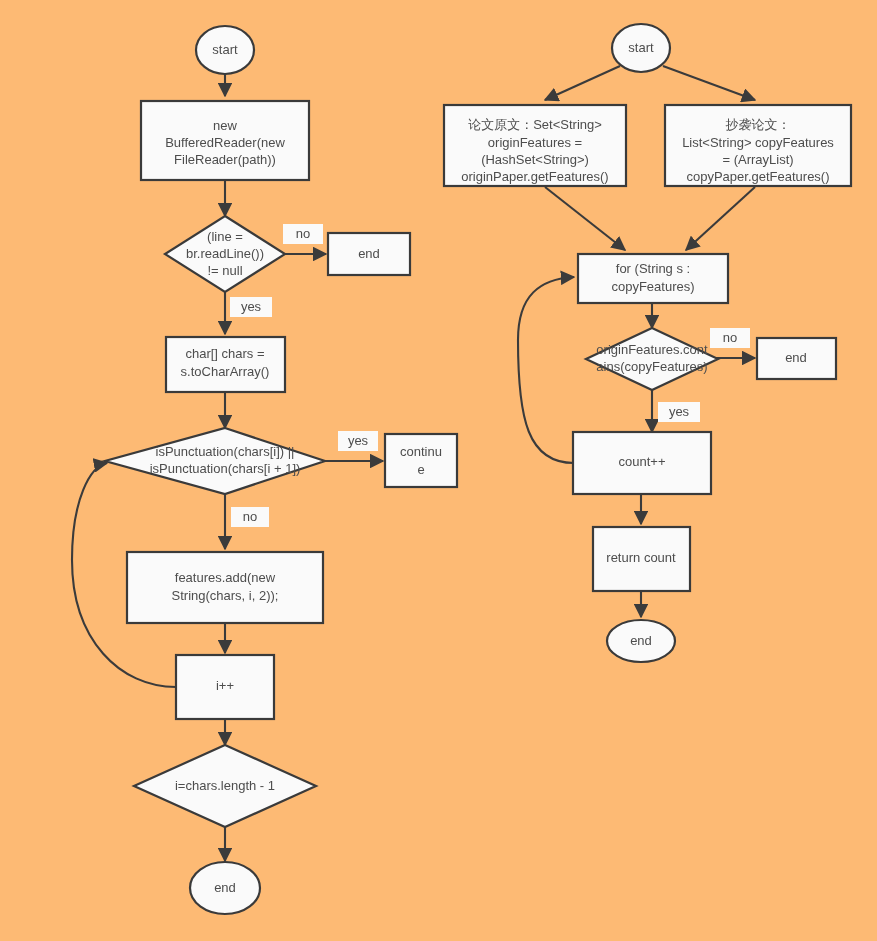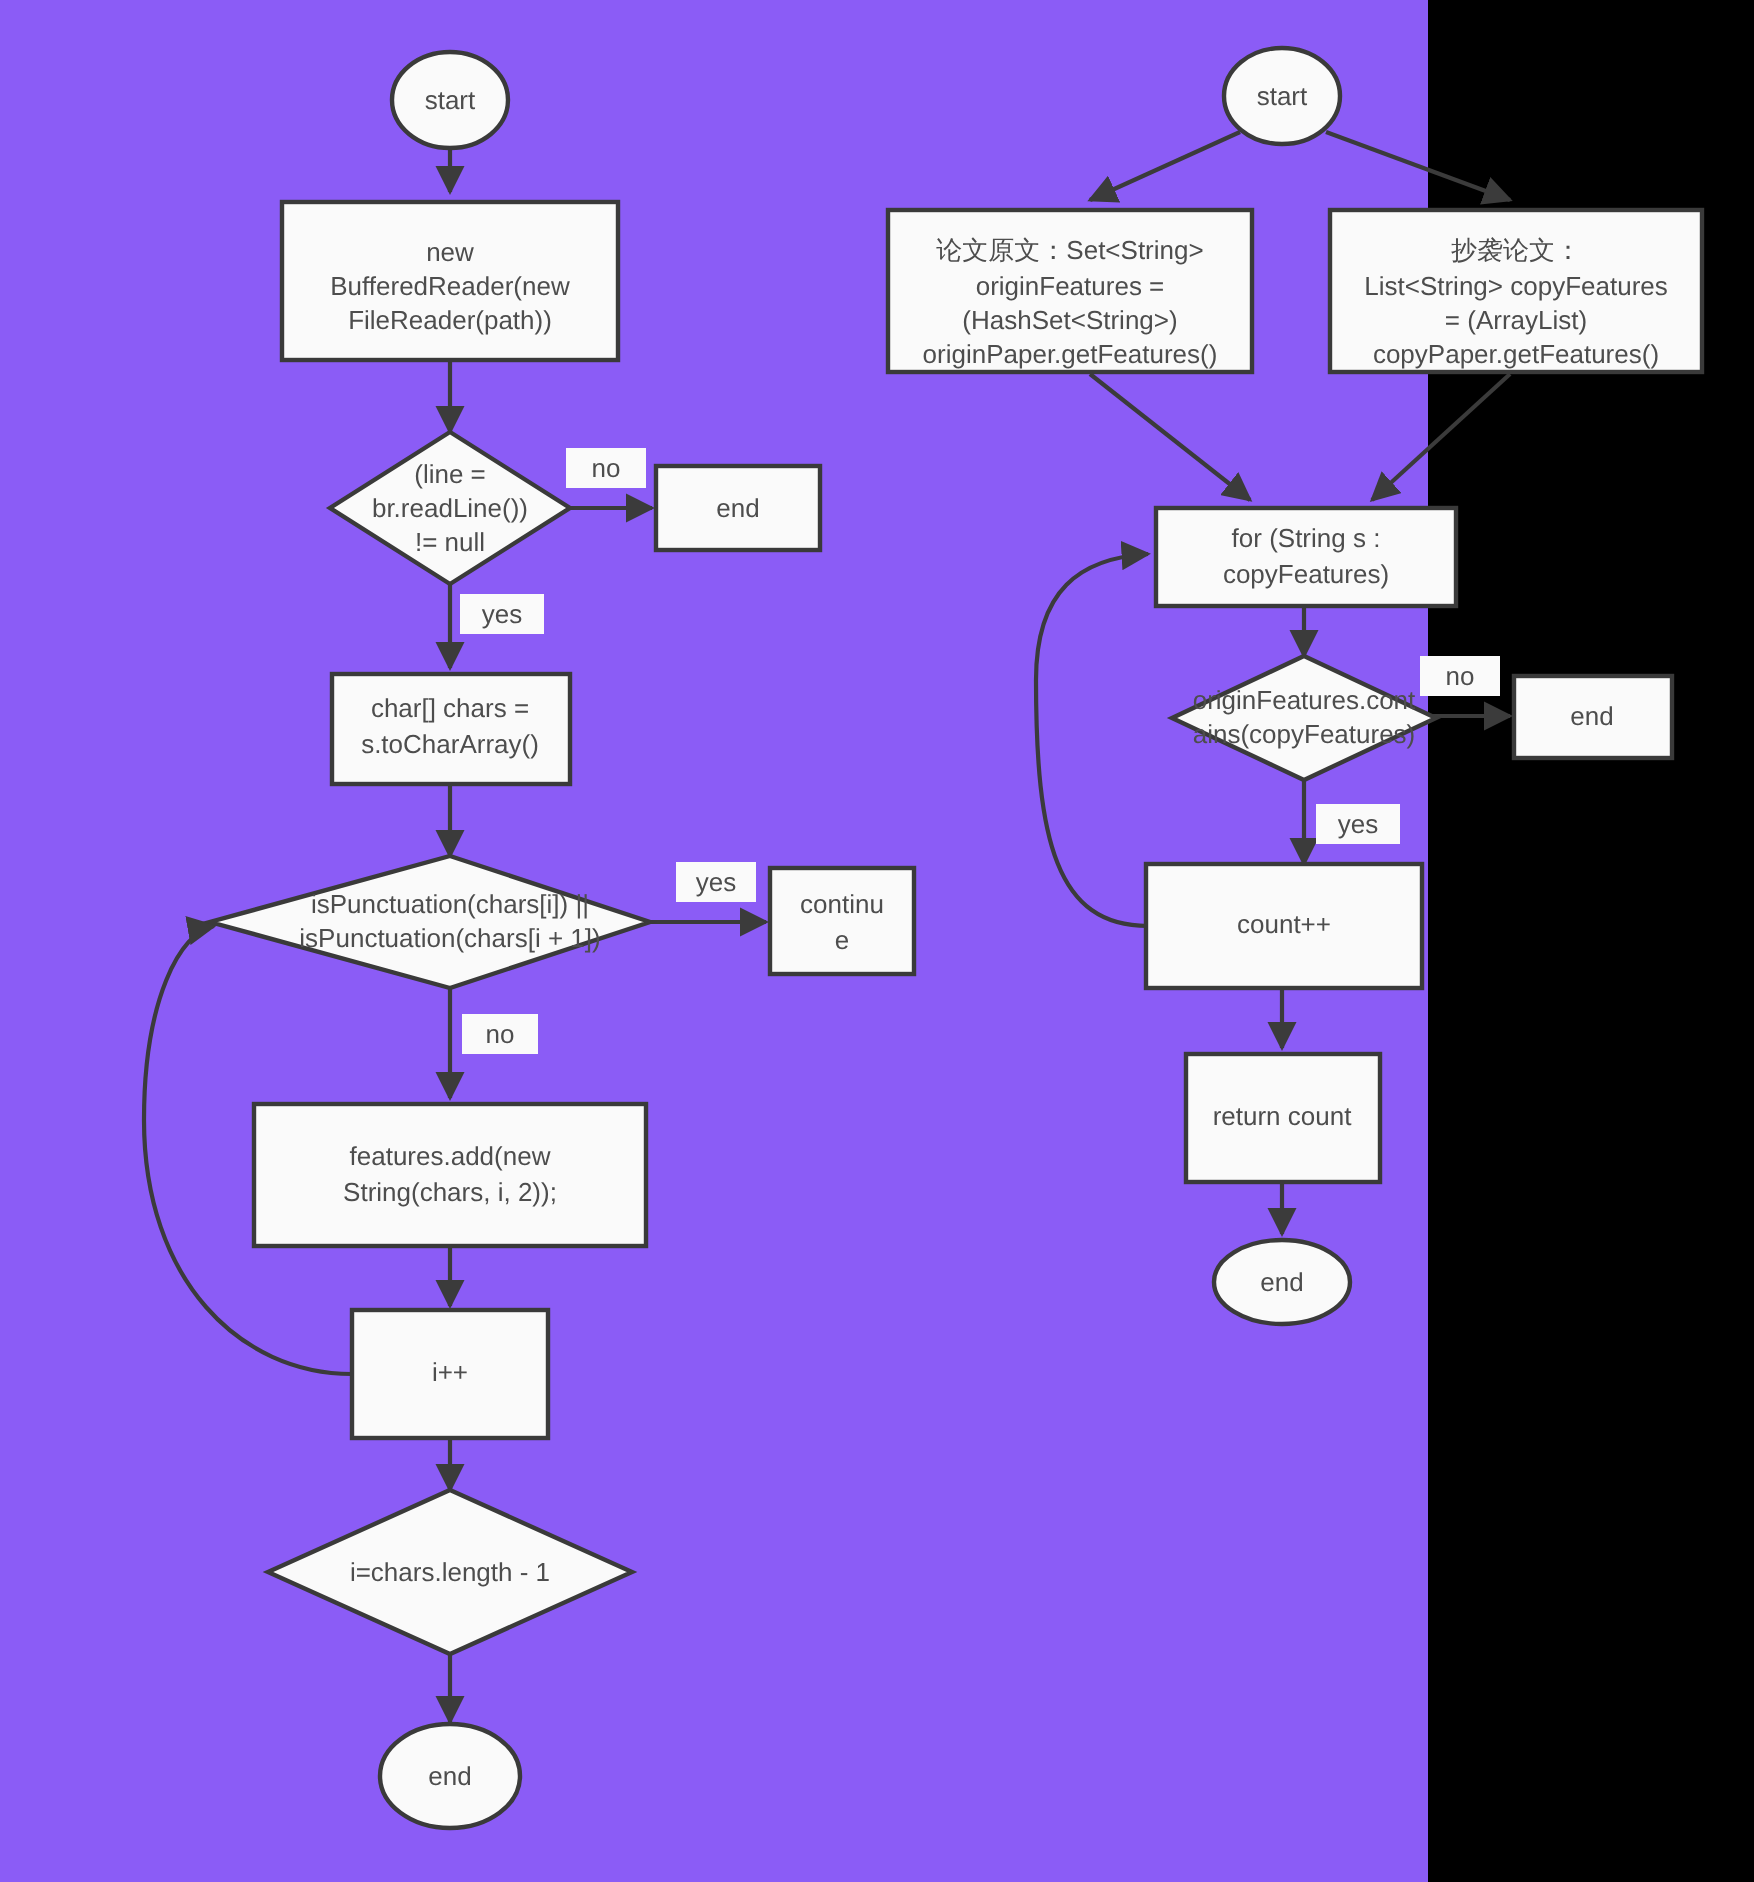--- a/index.html
+++ b/index.html
@@ -8,23 +8,23 @@
     background: #000000;
   }
   body {
     width: 877px;
     height: 941px;
     overflow: hidden;
     font-family: "Liberation Sans", "DejaVu Sans", sans-serif;
   }
   #canvas {
     position: relative;
-    width: 714px;
+    width: 877px;
     height: 941px;
-    background: #8b5cf6;
+    background: #fdba74;
   }
   svg#flow {
     position: absolute;
     left: 0;
     top: 0;
     width: 877px;
     height: 941px;
   }
   .node-shape {
     fill: #fafafa;

